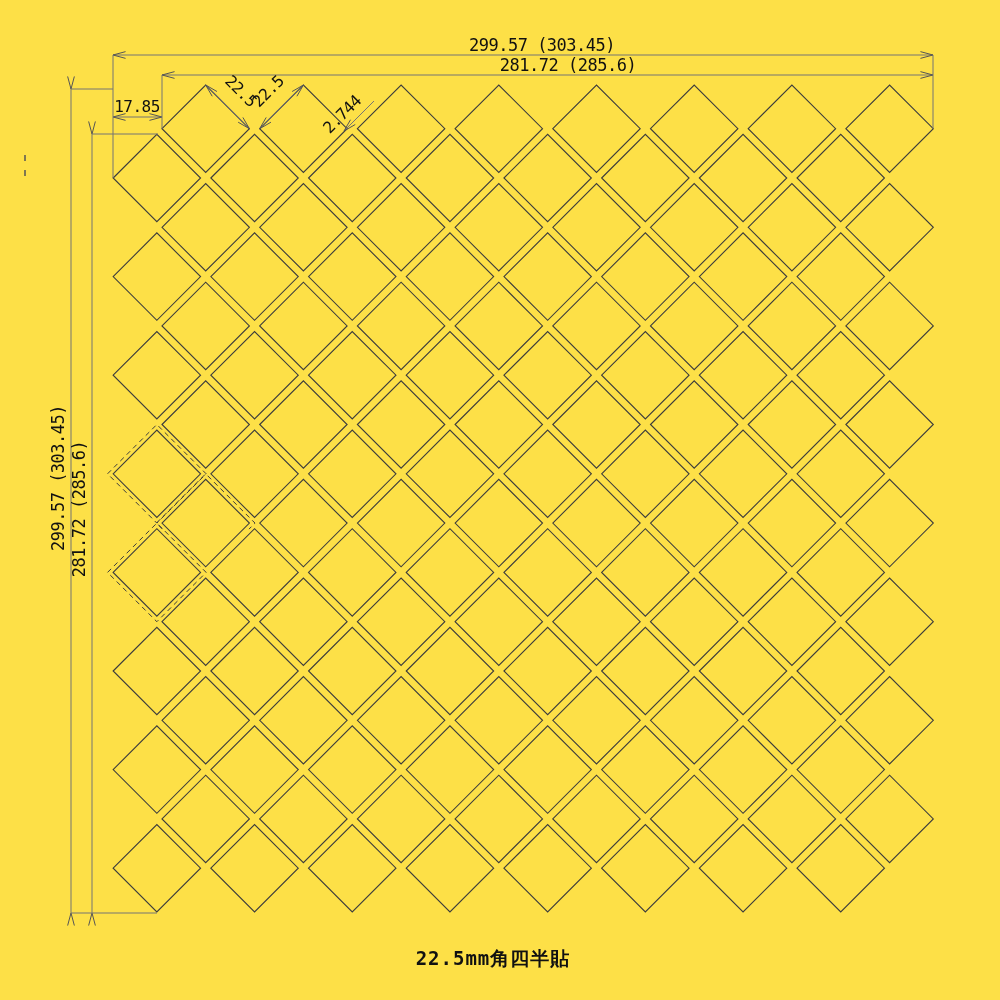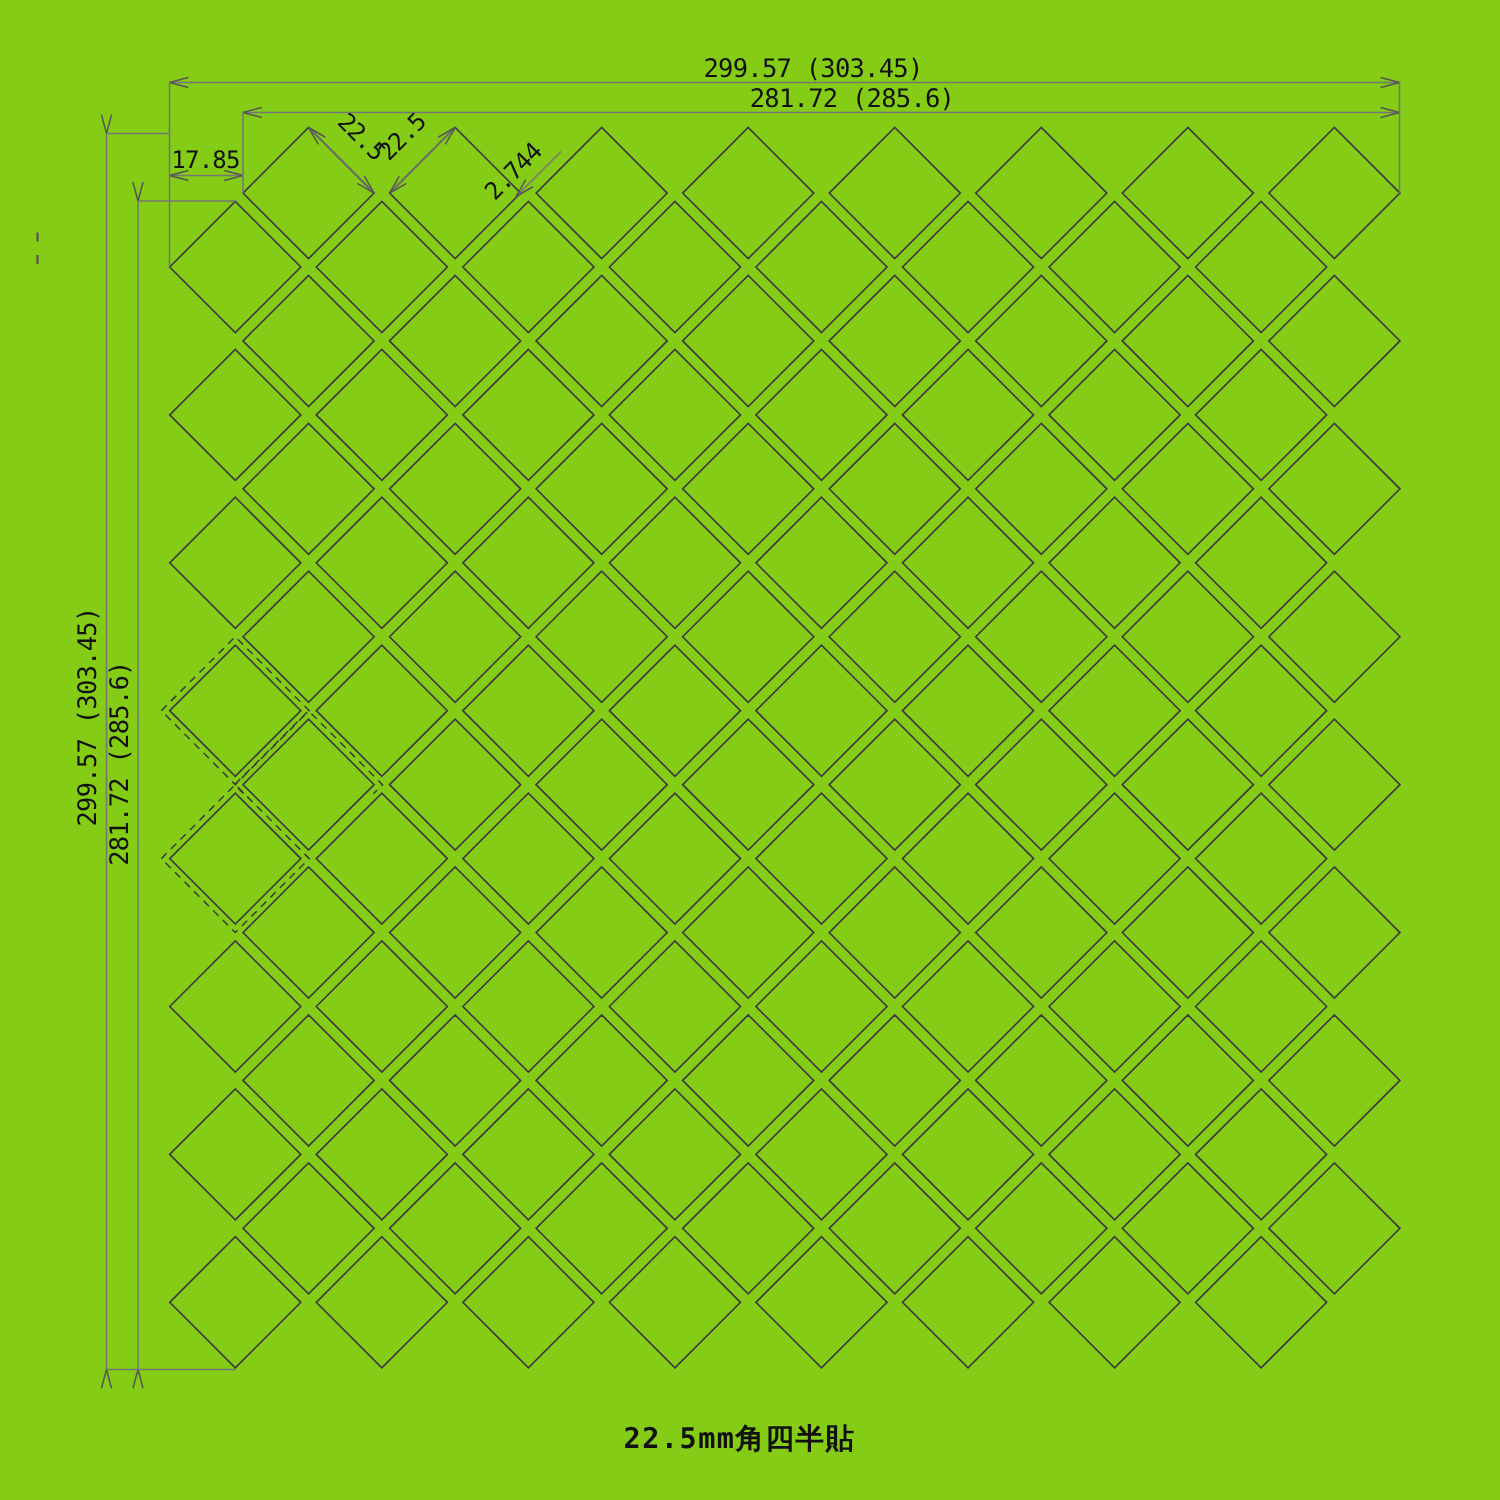--- a/index.html
+++ b/index.html
@@ -1,16 +1,16 @@
 <!DOCTYPE html>
 <html><head>
 <meta charset="utf-8">
 <style>
   html,body{margin:0;padding:0;background:#ffffff;}
-  .sheet{position:relative;width:1000px;height:1000px;background:#84cc16;overflow:hidden;
+  .sheet{position:relative;width:1000px;height:1000px;background:#fde047;overflow:hidden;
          font-family:"DejaVu Sans Mono","Liberation Mono",monospace;}
   svg{position:absolute;left:0;top:0;}
   .caption{position:absolute;left:0;top:946px;width:1000px;text-align:center;
            font-size:19px;font-weight:bold;letter-spacing:1px;color:#111;
            font-family:"DejaVu Sans Mono","Liberation Mono",monospace;
            transform:translateX(-7px);}
   .dimtext{font-family:"DejaVu Sans Mono","Liberation Mono",monospace;fill:#111;}
 </style>
 </head>
 <body>

